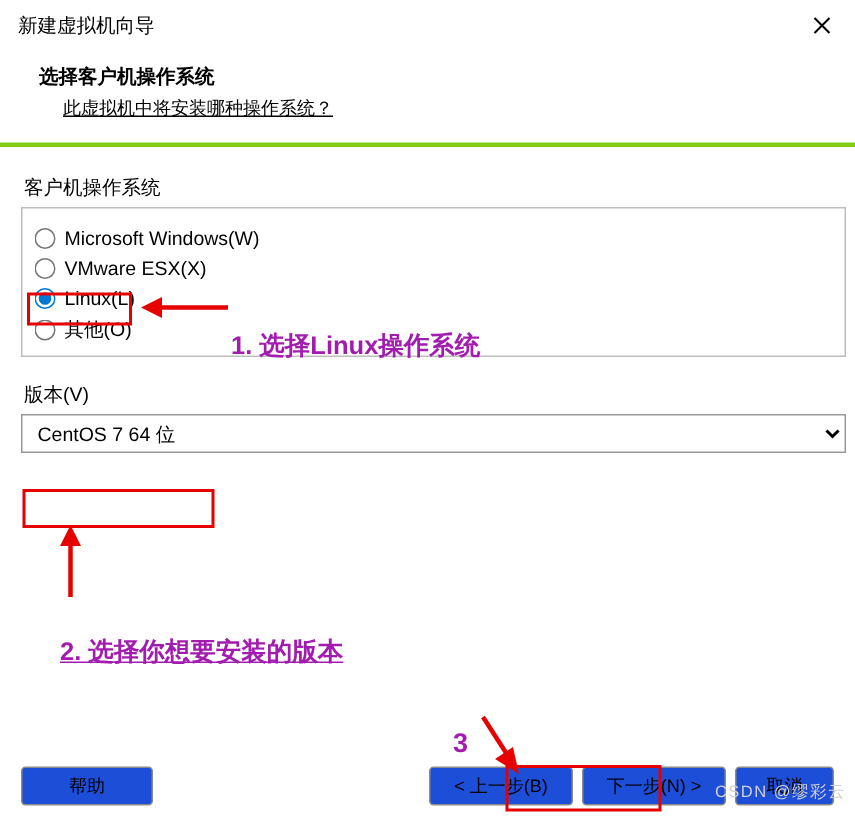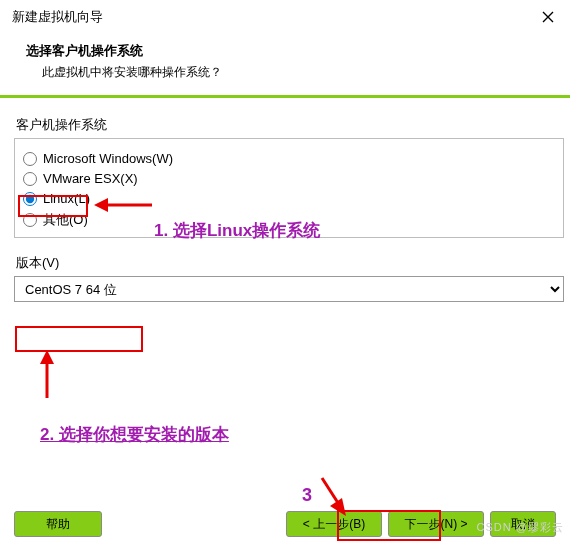--- a/index.html
+++ b/index.html
@@ -25,21 +25,21 @@
     .close-btn {
       width: 20px; height: 20px;
       display: flex; align-items: center; justify-content: center;
       font-size: 15px; cursor: pointer;
     }
     .header {
       padding: 10px 26px 14px 26px;
       border-bottom: 3px solid #84cc16;
     }
     .header-title { font-weight: bold; font-size: 13px; margin-bottom: 4px; }
-    .header-sub { font-size: 12px; padding-left: 16px; }
+    .header-sub { font-size: 12px; padding-left: 16px; text-decoration: underline; }
     .content { padding: 18px 6px 0 14px; }
     .group-label { font-size: 13px; margin-bottom: 4px; padding-left: 2px; }
     .group-box {
       border: 1px solid #bdbdbd;
       border-radius: 0;
       padding: 8px 8px 4px 8px;
       position: relative;
     }
     .radio-row {
       display: flex; align-items: center;
@@ -63,21 +63,21 @@
     }
     .buttons {
       position: absolute;
       left: 0; right: 0; bottom: 0;
       padding: 10px 14px 14px 14px;
       display: flex;
       align-items: center;
     }
     .btn {
       height: 26px;
-      background: #84cc16;
+      background: #1d4ed8;
       border: 1px solid #8a8a8a;
       border-radius: 3px;
       font-size: 12px;
       padding: 0 12px;
       cursor: pointer;
       font-family: inherit;
       margin-top: 48px;
     }
     .btn-help { width: 88px; }
     .btn-back { width: 96px; }

